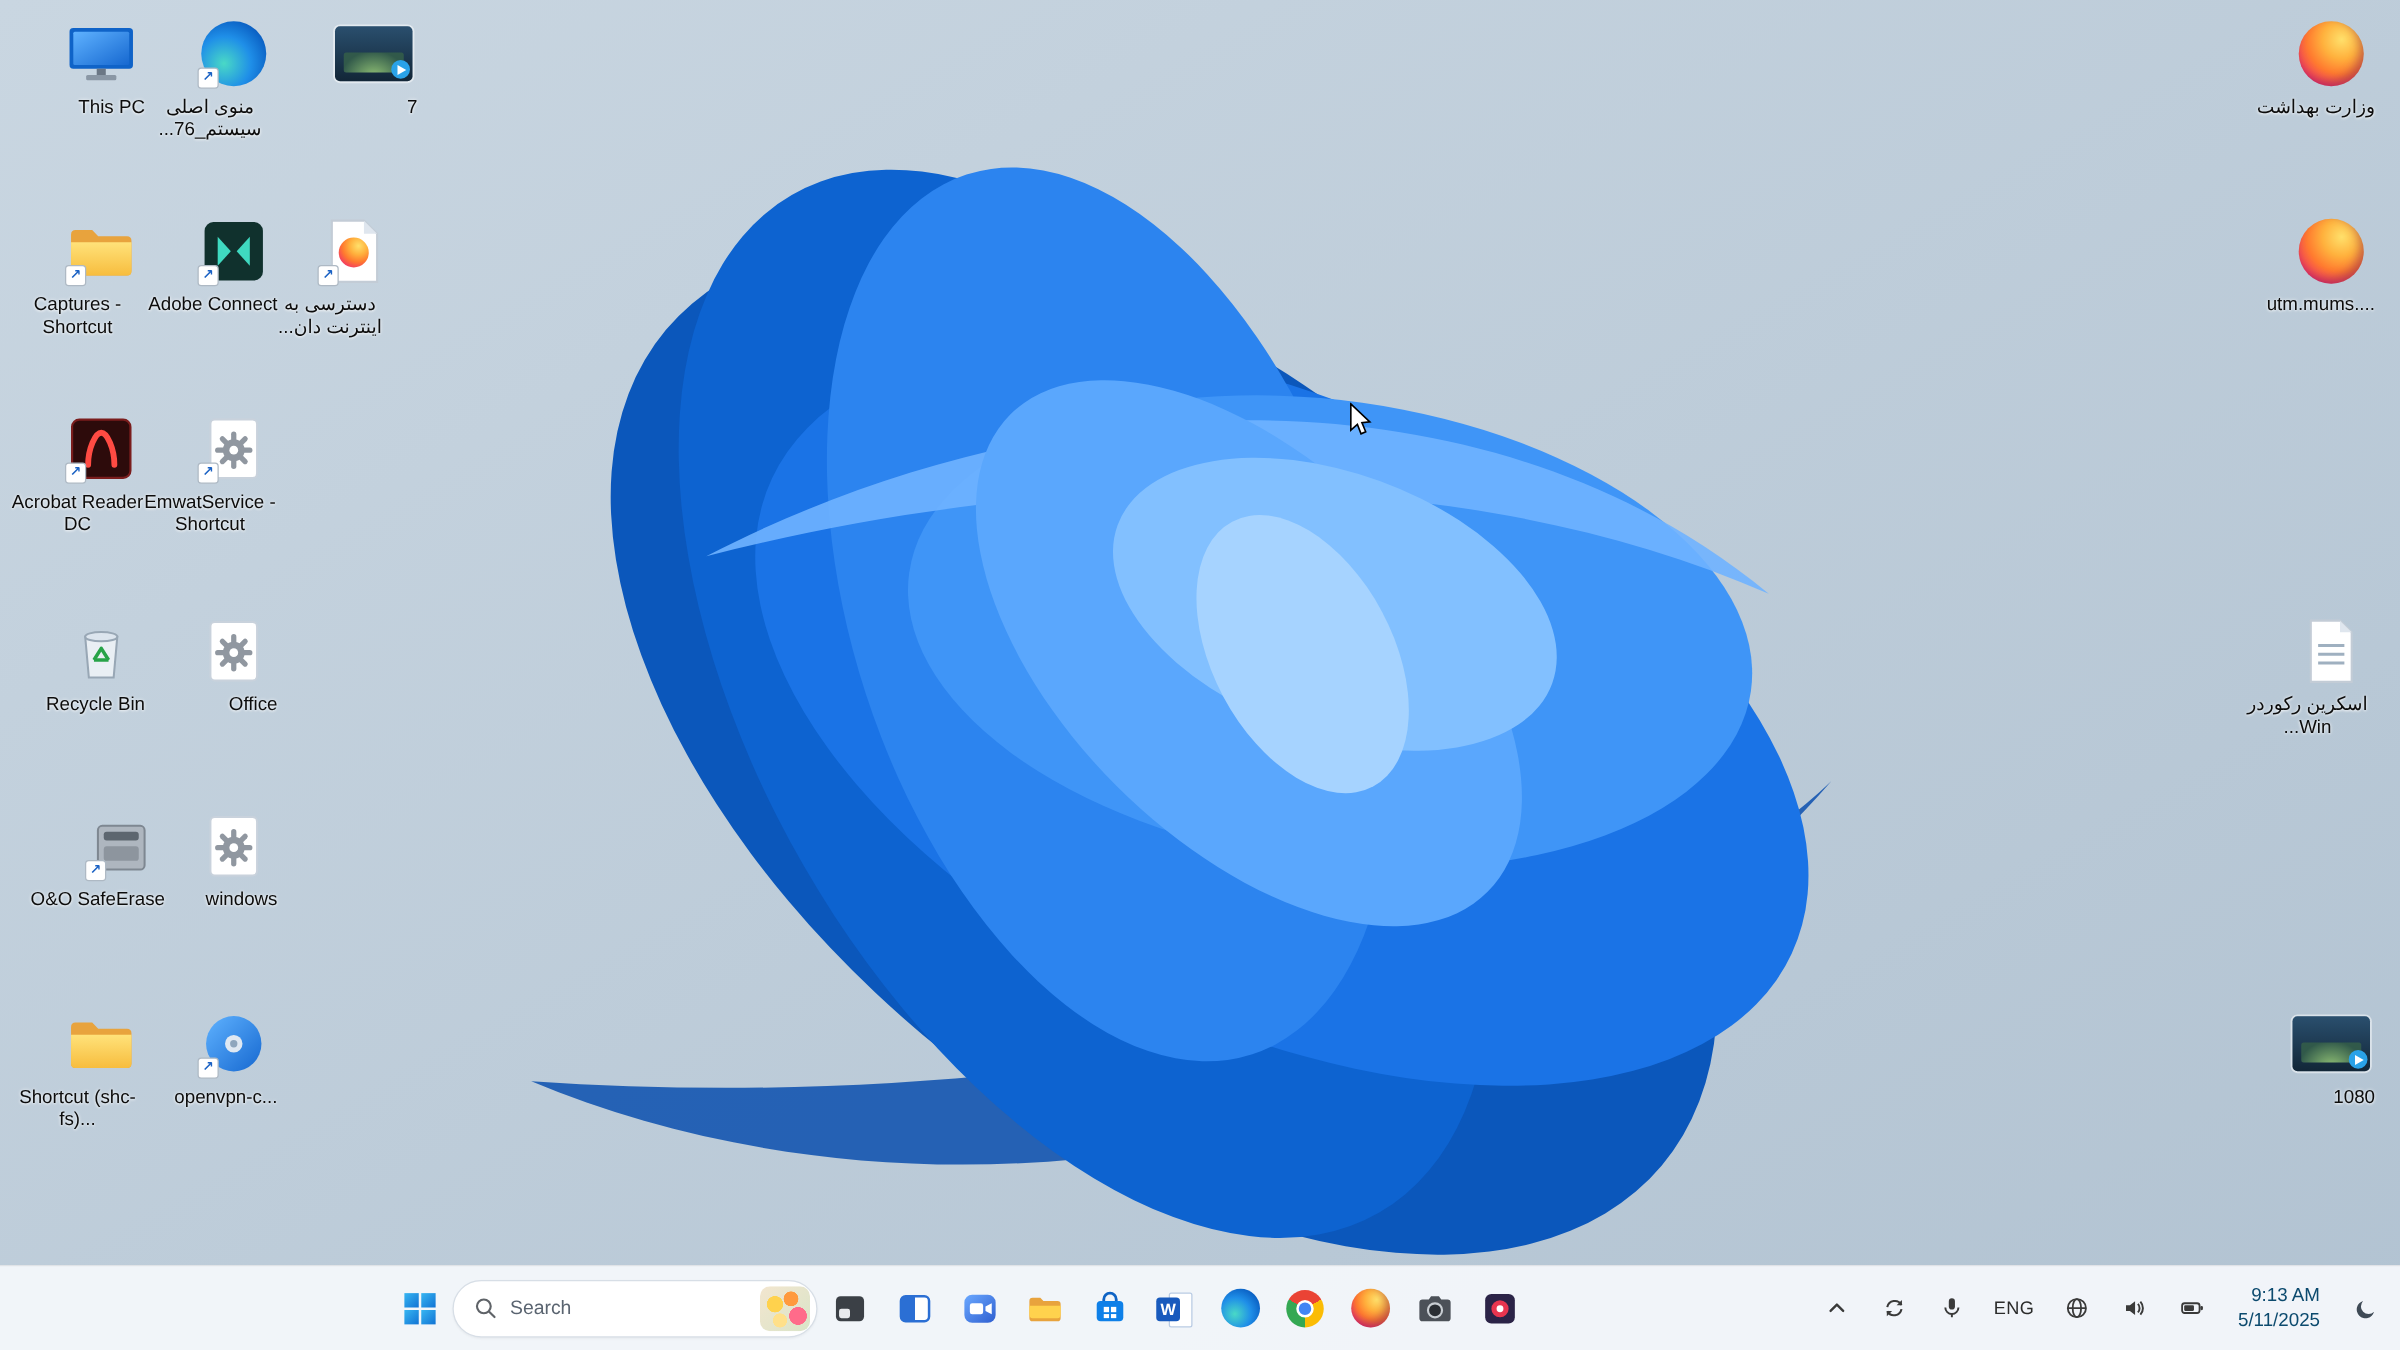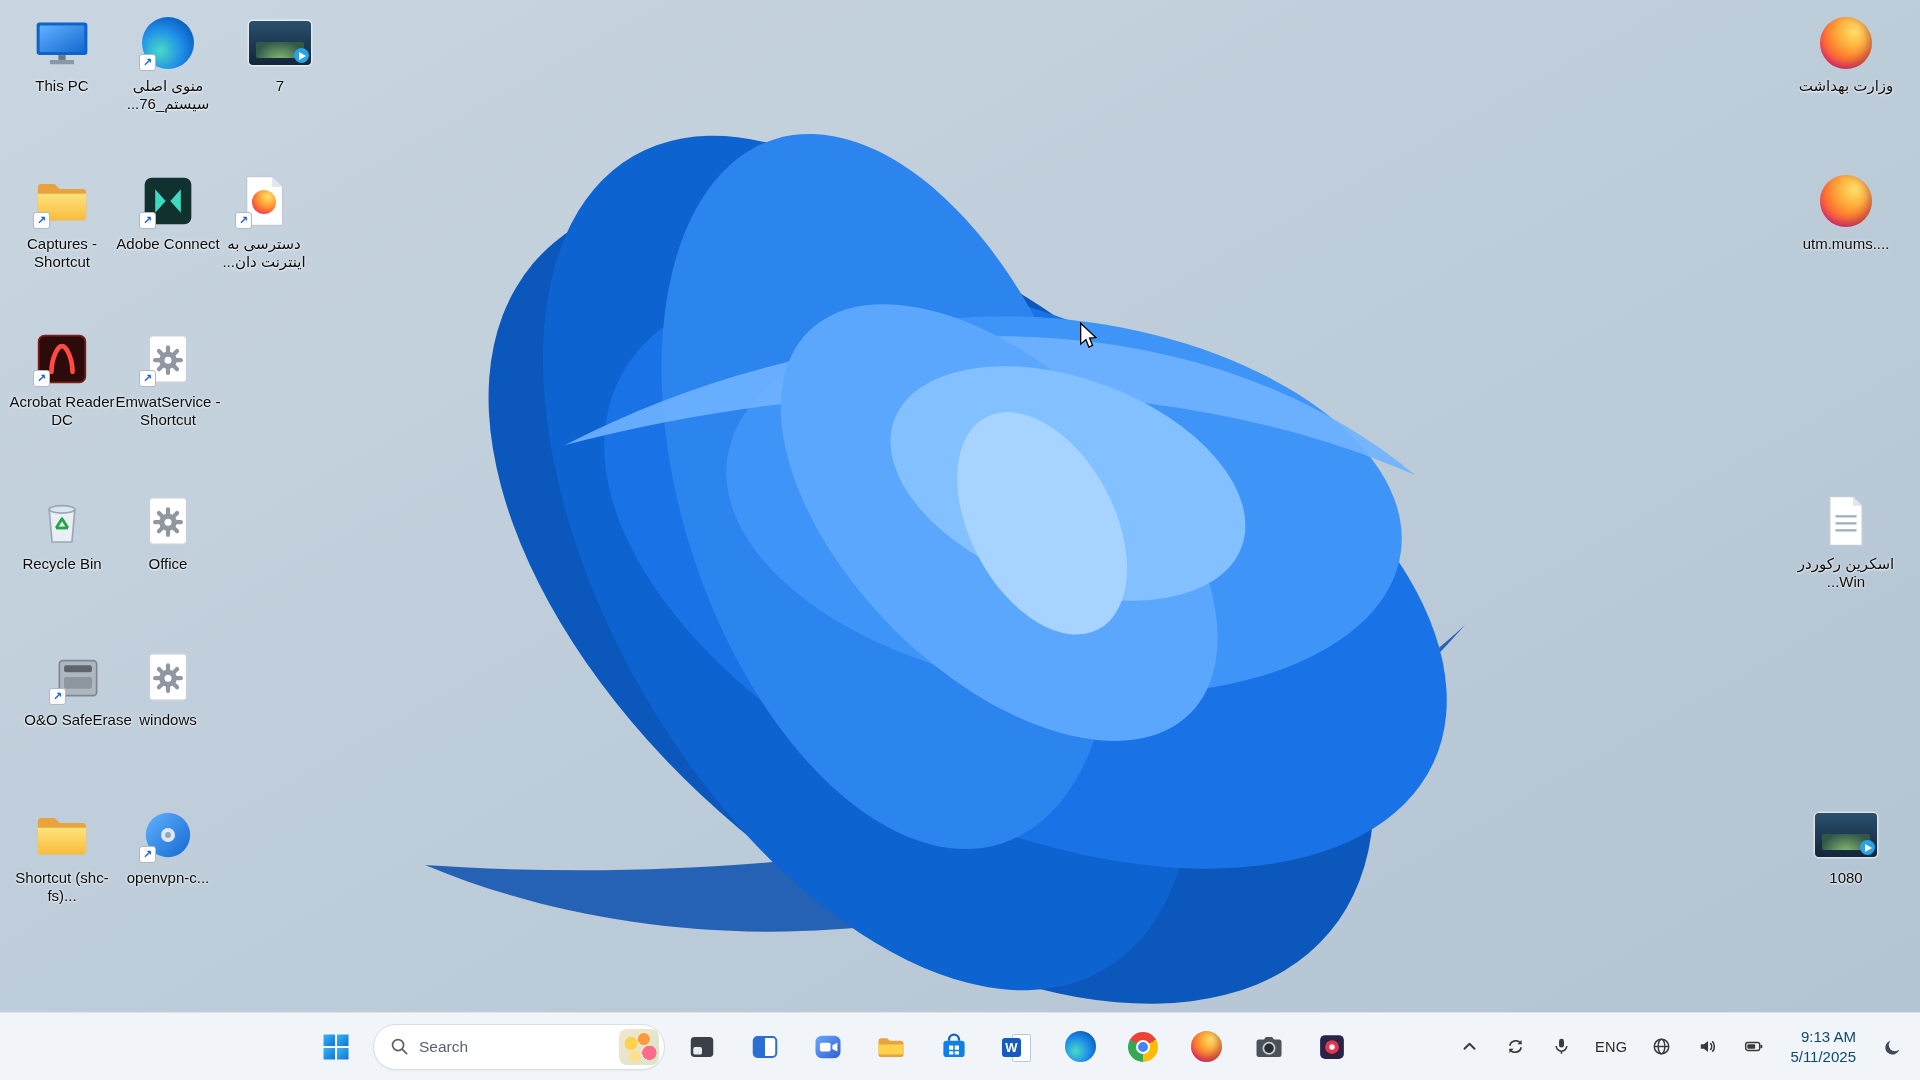--- a/index.html
+++ b/index.html
@@ -1,21 +1,21 @@
 <!DOCTYPE html>
 <html><head>
 <meta charset="utf-8">
 <style>
   *{margin:0;padding:0;box-sizing:border-box}
   html,body{width:1920px;height:1080px;overflow:hidden;font-family:"Liberation Sans","DejaVu Sans",sans-serif}
   #desktop{position:relative;width:1920px;height:1080px;background:#c2cfdb;overflow:hidden}
   .wallpaper{position:absolute;inset:0;width:100%;height:100%;display:block}
 
   
-  .dicon{position:absolute;width:108px;display:flex;flex-direction:column;align-items:center;cursor:default}
+  .dicon{position:absolute;width:108px;display:flex;flex-direction:column;align-items:flex-end;cursor:default}
   .glyph{height:58px;width:70px;position:relative;display:flex;align-items:center;justify-content:center}
   .glyph svg{display:block}
   .dlabel{margin-top:5px;font-size:15px;color:#0c0c0c;text-align:center;line-height:1.22;max-width:108px;
           text-shadow:0 0 3px rgba(255,255,255,.85),0 1px 2px rgba(255,255,255,.6);word-wrap:break-word}
   .shortcut{position:absolute;left:6px;bottom:1px;width:17px;height:17px;background:#fff;border:1px solid #aeb9c4;
             border-radius:3px;display:flex;align-items:center;justify-content:center}
   .shortcut::after{content:"\2197";font-size:11px;font-weight:bold;color:#1b62c4;line-height:1}
 
   .ff-circle{width:52px;height:52px;border-radius:50%;
      background:radial-gradient(circle at 66% 28%,#ffe06b,#ffb13d 30%,#ff7a2f 55%,#f43f5e 78%,#a21caf 100%);
@@ -28,21 +28,21 @@
      box-shadow:0 0 0 1.5px rgba(255,255,255,.5)}
   .thumb::before{content:"";position:absolute;left:7px;right:7px;bottom:7px;height:16px;border-radius:2px;
      background:radial-gradient(ellipse at 50% 120%,#8fbf74,#31594a 75%)}
   .play-badge{position:absolute;right:2px;bottom:2px;width:15px;height:15px;border-radius:50%;background:#2aa2e8;
      display:flex;align-items:center;justify-content:center}
   .play-badge::after{content:"";border-left:7px solid #fff;border-top:4px solid transparent;border-bottom:4px solid transparent;margin-left:1px}
 
   
   .taskbar{position:absolute;left:0;right:0;bottom:0;height:68px;background:rgba(243,246,250,.97);
      border-top:1px solid rgba(0,0,0,.07);display:flex;align-items:center;z-index:5}
-  .tb-apps{display:flex;align-items:center;gap:11px;margin-left:310px}
+  .tb-apps{display:flex;align-items:center;margin-left:310px}
   .tb-btn{width:52px;height:52px;border-radius:7px;display:flex;align-items:center;justify-content:center;cursor:pointer}
   .search-pill{height:46px;width:292px;background:#fff;border:1px solid #d7dee6;border-radius:23px;display:flex;
      align-items:center;gap:10px;padding:0 5px 0 16px;cursor:pointer;box-shadow:0 1px 2px rgba(0,0,0,.05)}
   .search-text{font-size:15.5px;color:#5a6470;flex:1}
   .search-flower{width:40px;height:36px;border-radius:8px;
      background:radial-gradient(circle at 30% 40%,#ffd24d 0 18%,transparent 19%),
        radial-gradient(circle at 62% 28%,#ff9a3d 0 16%,transparent 17%),
        radial-gradient(circle at 76% 66%,#ff6b8a 0 18%,transparent 19%),
        radial-gradient(circle at 40% 76%,#ffe08a 0 15%,transparent 16%),
        linear-gradient(135deg,#f3e6cf,#d9e4c8)}

